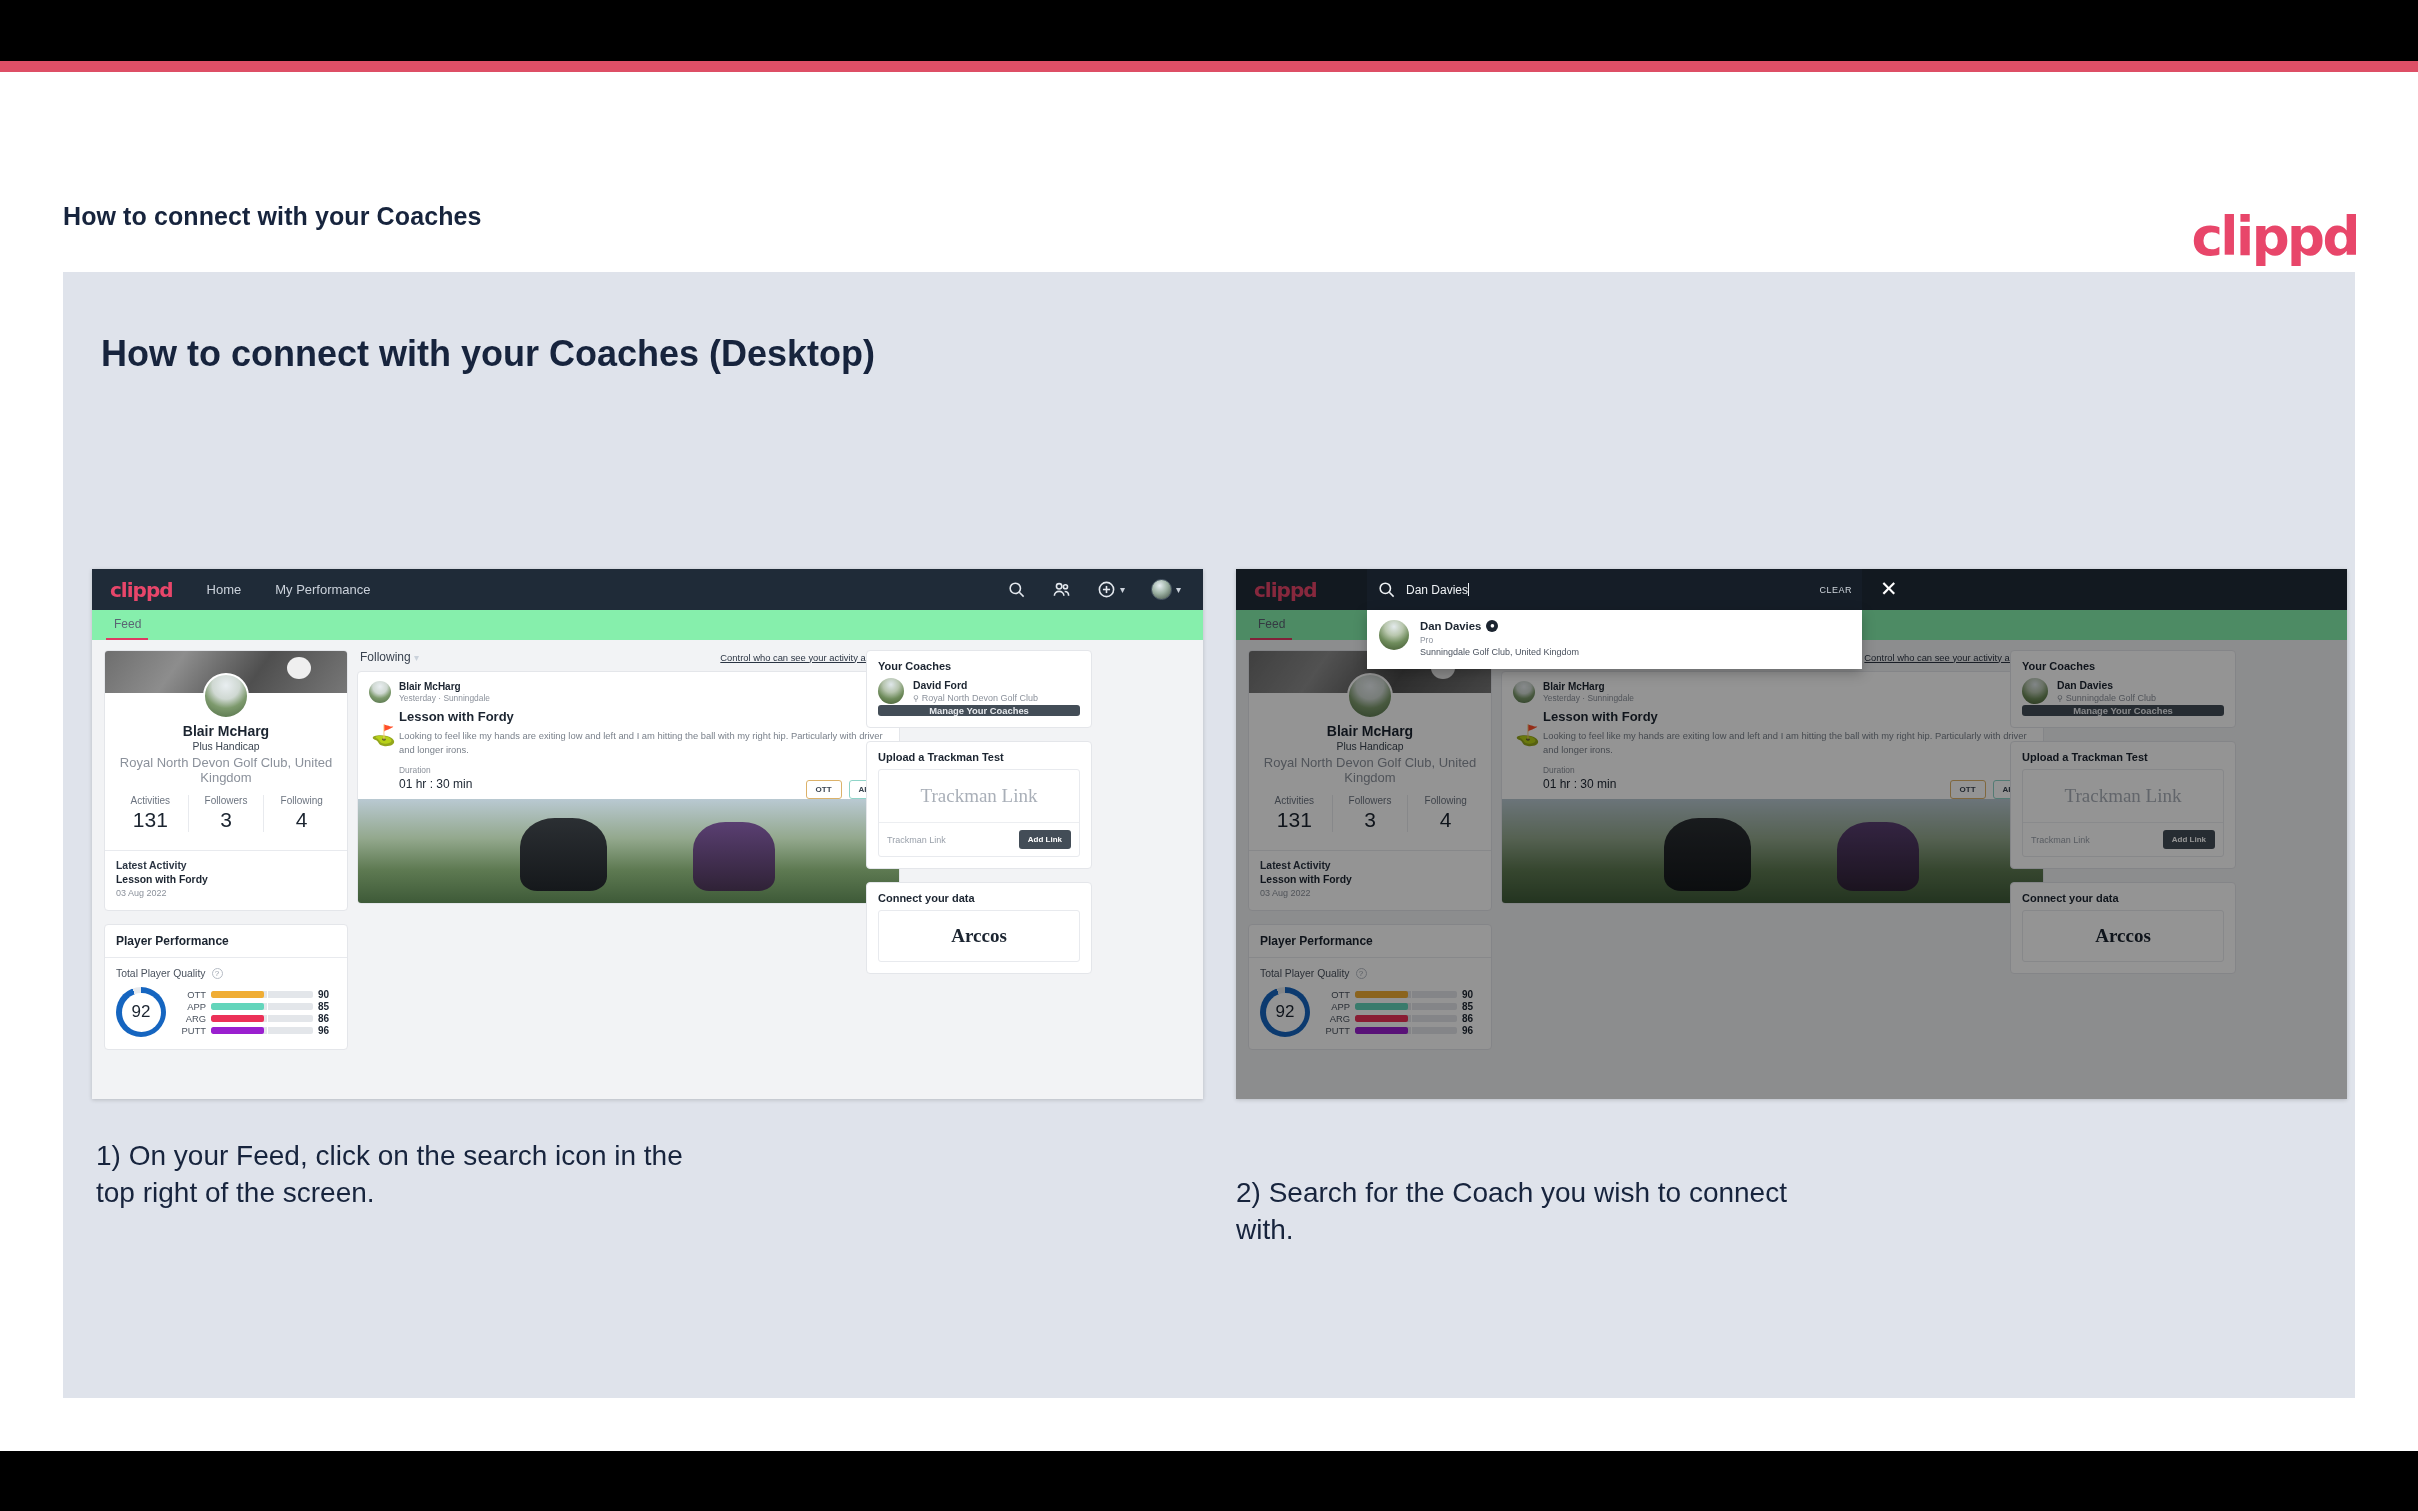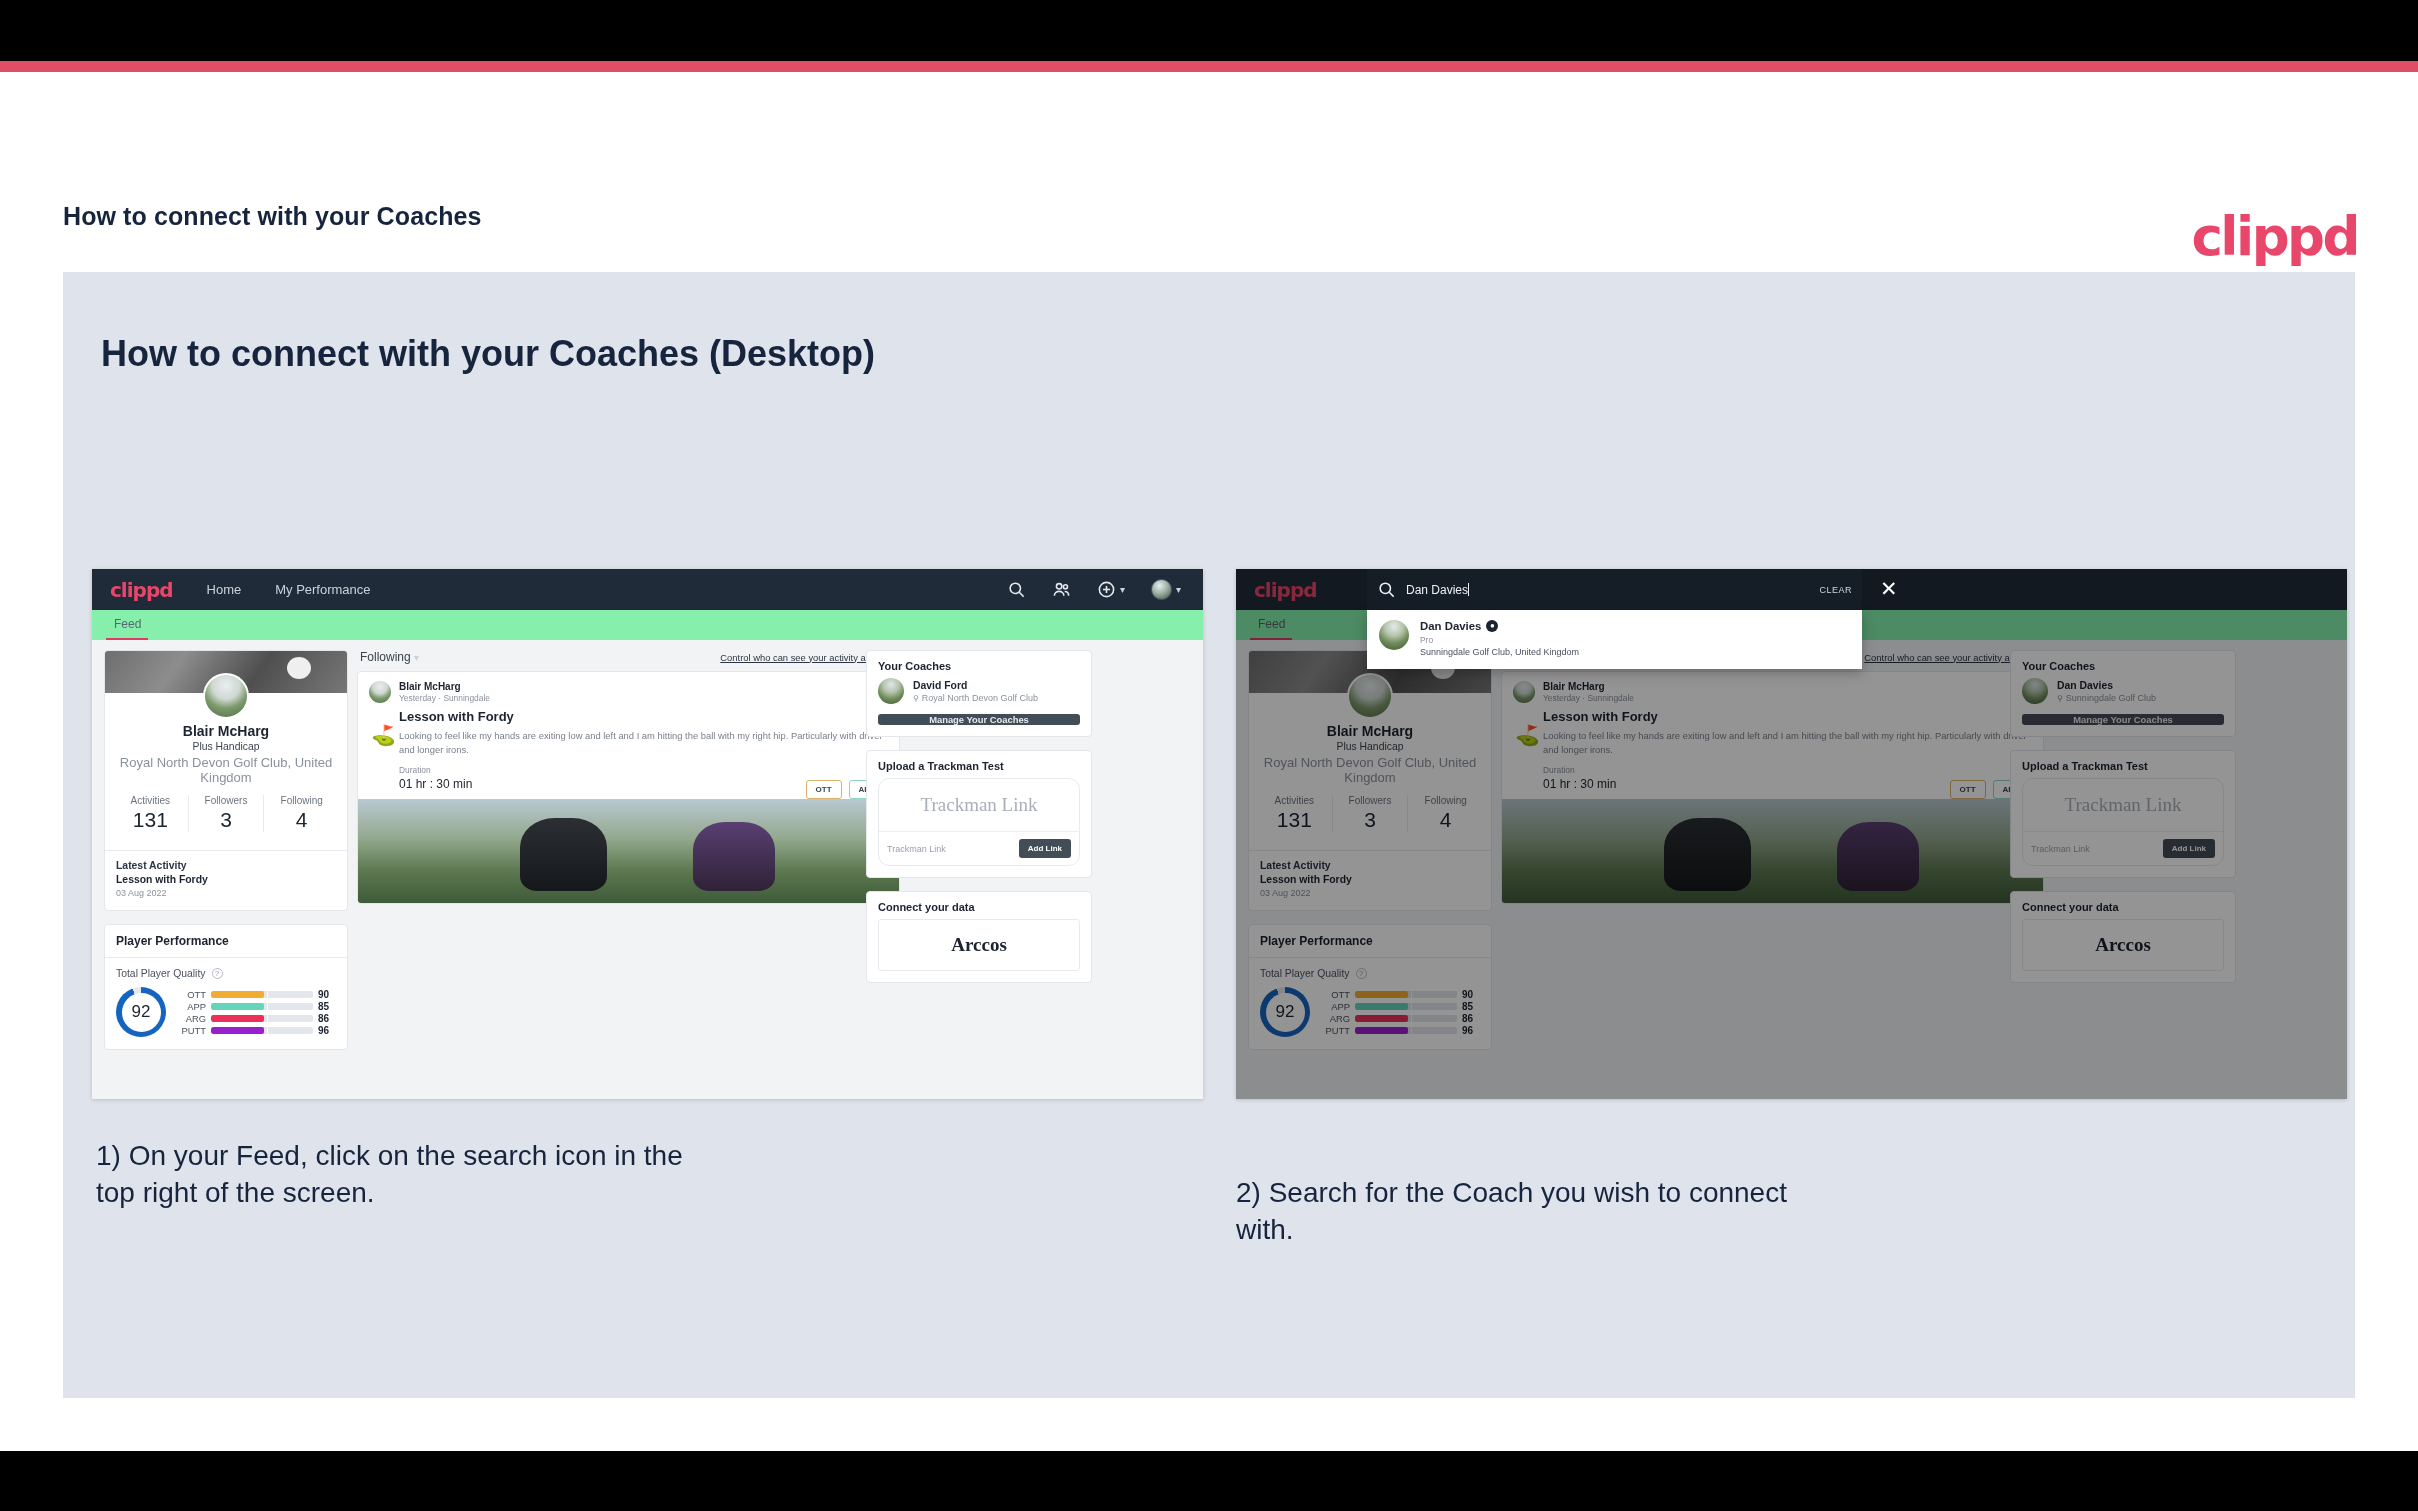--- a/index.html
+++ b/index.html
@@ -191,34 +191,34 @@
     background:linear-gradient(180deg,#2b2f33,#15181b); border-radius:40% 40% 20% 20%;
   }
   .post-photo:after {
     content:""; position:absolute; left:62%; top:22%; width:15%; height:66%;
     background:linear-gradient(180deg,#5a3f72,#2f2236); border-radius:40% 40% 20% 20%;
   }
 
   
   .col-right { position:absolute; left:774px; top:10px; width:226px; }
   .rc-head { padding:9px 11px 6px; font-size:11px; font-weight:700; color:#1b2430; }
-  .coach-row { display:flex; align-items:center; padding:0 11px 10px; }
+  .coach-row { display:flex; align-items:center; padding:0 11px 1px; }
   .coach-av {
     width:26px; height:26px; border-radius:50%; flex:0 0 26px;
     background:radial-gradient(circle at 50% 25%, #dfe7ea 0%, #b6c4ae 34%, #6f8c5c 62%, #41572f 100%);
   }
   .coach-txt { margin-left:9px; }
   .coach-name { font-size:10.4px; font-weight:700; color:#1b2430; }
   .coach-club { font-size:9px; color:#8b919b; margin-top:2px; }
   .pin { font-size:8px; margin-right:3px; }
   .btn-dark {
     display:block; margin:0 11px 11px; padding:0 0; text-align:center;
     background:#434d57; color:#e8ebef; font-size:9.4px; font-weight:700; border-radius:3px;
   }
-  .trackman-box { margin:0 11px 11px; border:1px solid #e8eaee; border-radius:11px; }
+  .trackman-box { margin:0 11px 11px; border:1px solid #e8eaee; border-radius:3px; }
   .tm-logo {
     padding:15px 0; text-align:center; font-family:"Liberation Serif", serif;
     font-size:19px; color:#a9afb8; border-bottom:1px solid #eceef1;
   }
   .tm-input-row { display:flex; align-items:center; padding:7px 8px; }
   .tm-ph { flex:1; font-size:9px; color:#9aa1ab; }
   .btn-addlink {
     background:#434d57; color:#fff; font-size:8px; font-weight:700;
     padding:5px 9px; border-radius:3px;
   }

